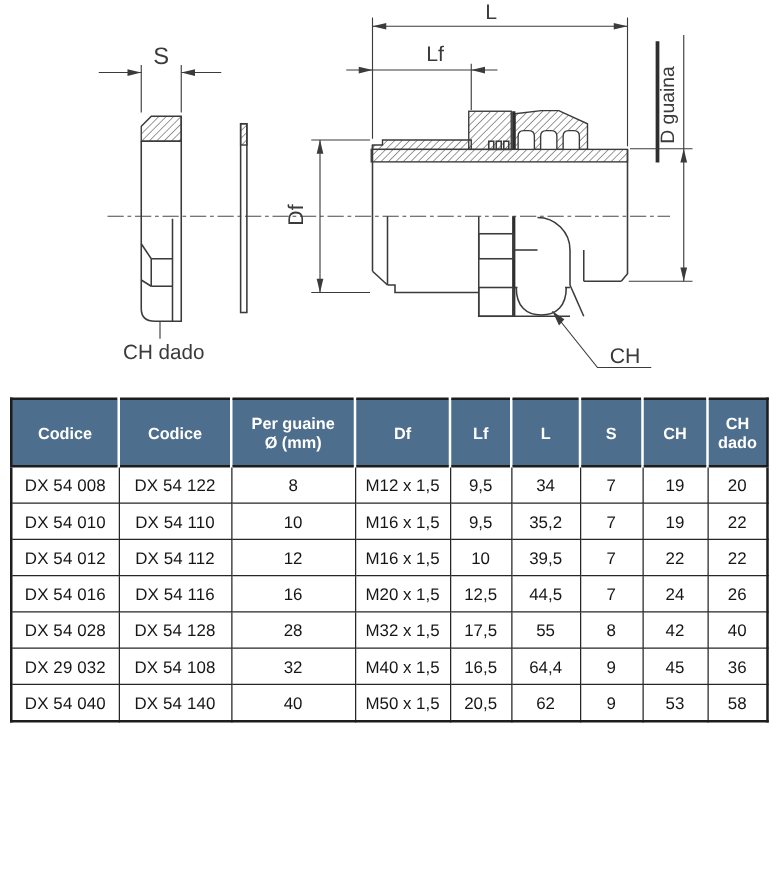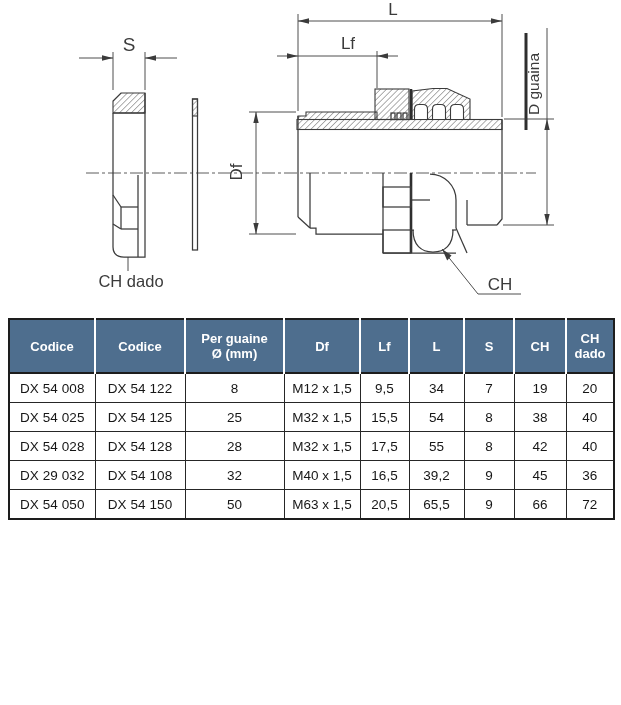--- a/index.html
+++ b/index.html
@@ -189,58 +189,80 @@
           <td>DX 54 122</td>
           <td>8</td>
           <td>M12 x 1,5</td>
           <td>9,5</td>
           <td>34</td>
           <td>7</td>
           <td>19</td>
           <td>20</td>
         </tr>
         <tr>
-          <td>DX 54 025</td>
-          <td>DX 54 125</td>
-          <td>25</td>
-          <td>M32 x 1,5</td>
-          <td>15,5</td>
-          <td>54</td>
-          <td>8</td>
-          <td>38</td>
-          <td>40</td>
+          <td>DX 54 010</td>
+          <td>DX 54 110</td>
+          <td>10</td>
+          <td>M16 x 1,5</td>
+          <td>9,5</td>
+          <td>35,2</td>
+          <td>7</td>
+          <td>19</td>
+          <td>22</td>
+        </tr>
+        <tr>
+          <td>DX 54 012</td>
+          <td>DX 54 112</td>
+          <td>12</td>
+          <td>M16 x 1,5</td>
+          <td>10</td>
+          <td>39,5</td>
+          <td>7</td>
+          <td>22</td>
+          <td>22</td>
+        </tr>
+        <tr>
+          <td>DX 54 016</td>
+          <td>DX 54 116</td>
+          <td>16</td>
+          <td>M20 x 1,5</td>
+          <td>12,5</td>
+          <td>44,5</td>
+          <td>7</td>
+          <td>24</td>
+          <td>26</td>
         </tr>
         <tr>
           <td>DX 54 028</td>
           <td>DX 54 128</td>
           <td>28</td>
           <td>M32 x 1,5</td>
           <td>17,5</td>
           <td>55</td>
           <td>8</td>
           <td>42</td>
           <td>40</td>
         </tr>
         <tr>
           <td>DX 29 032</td>
           <td>DX 54 108</td>
           <td>32</td>
           <td>M40 x 1,5</td>
           <td>16,5</td>
-          <td>39,2</td>
+          <td>64,4</td>
           <td>9</td>
           <td>45</td>
           <td>36</td>
         </tr>
         <tr>
-          <td>DX 54 050</td>
-          <td>DX 54 150</td>
-          <td>50</td>
-          <td>M63 x 1,5</td>
+          <td>DX 54 040</td>
+          <td>DX 54 140</td>
+          <td>40</td>
+          <td>M50 x 1,5</td>
           <td>20,5</td>
-          <td>65,5</td>
+          <td>62</td>
           <td>9</td>
-          <td>66</td>
-          <td>72</td>
+          <td>53</td>
+          <td>58</td>
         </tr>
       </tbody>
   </table>
 </div>
 
 </body></html>

